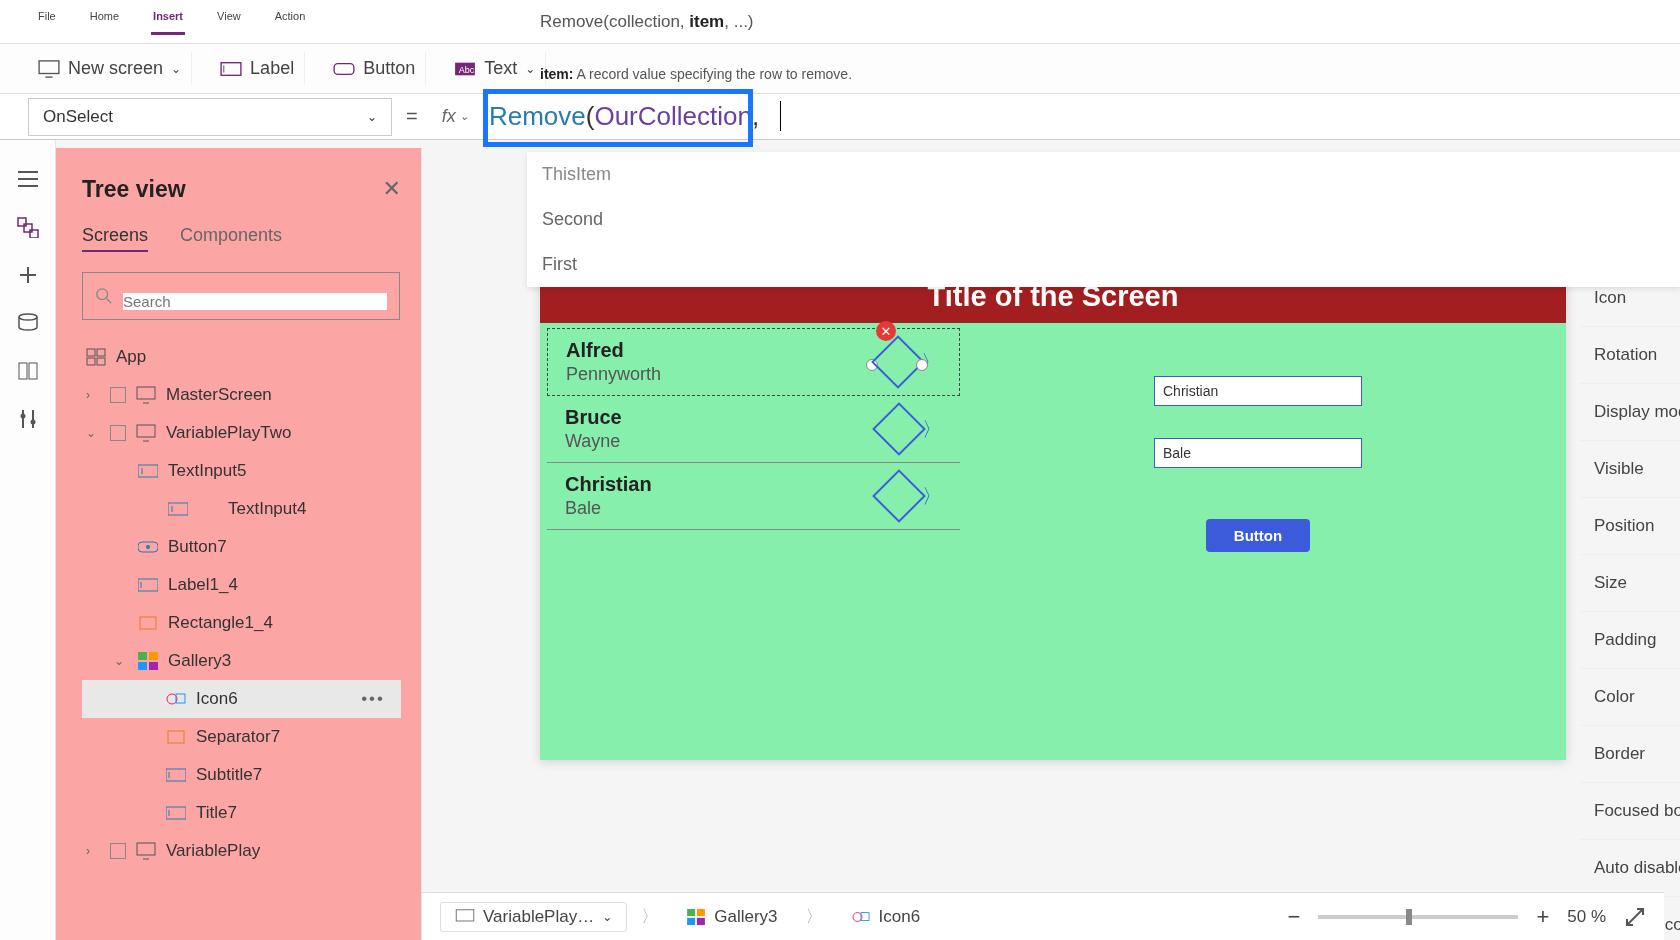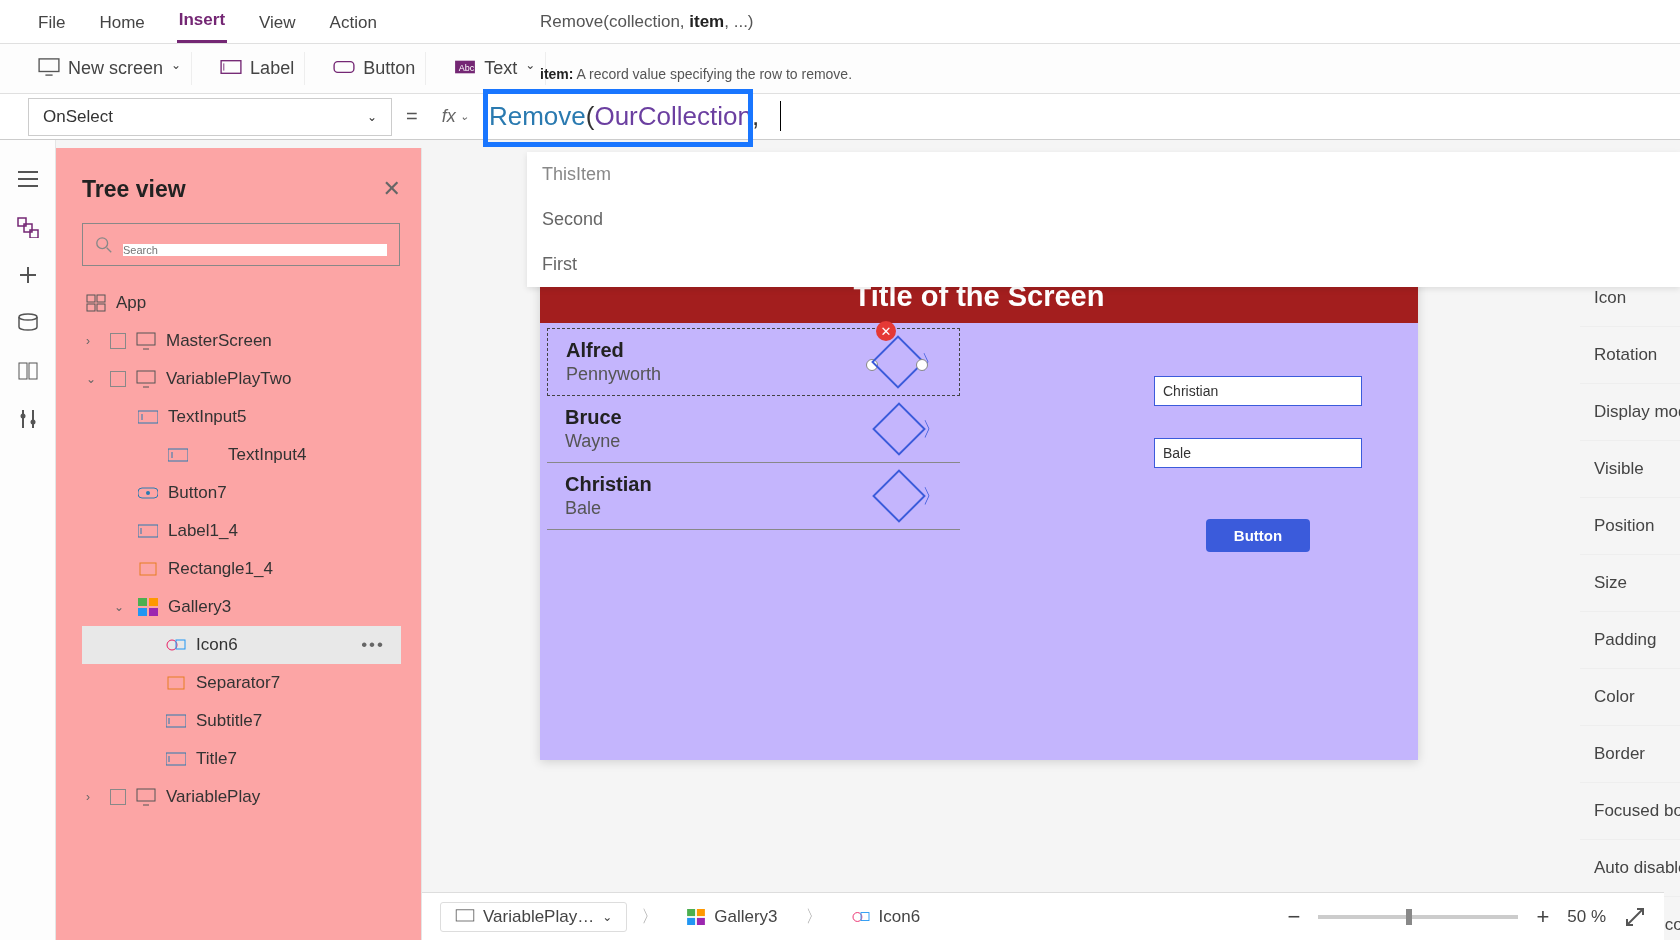--- a/index.html
+++ b/index.html
@@ -1,28 +1,28 @@
 <!DOCTYPE html>
 <html><head>
 <meta charset="utf-8">
 <style>
 * { box-sizing: border-box; margin: 0; padding: 0; font-family: "Segoe UI", sans-serif; }
 body { width: 1680px; height: 940px; background: #f5f5f5; overflow: hidden; position: relative; }
 
-.menubar { display: flex; height: 44px; align-items: flex-end; background: #fff; border-bottom: 1px solid #e0e0e0; padding-left: 36px; gap: 30px; font-size: 17px; color: #444; }
+.menubar { display: flex; height: 44px; align-items: flex-start; background: #fff; border-bottom: 1px solid #e0e0e0; padding-left: 36px; gap: 30px; font-size: 11px; color: #444; }
 .menubar .mitem { cursor: pointer; padding: 10px 2px; }
 .menubar .mitem.active { color: #742774; border-bottom: 3px solid #742774; font-weight: 600; }
 
 .signature { position: absolute; left: 540px; top: 12px; font-size: 17px; color: #555; }
 .signature .bold { font-weight: 700; color: #222; }
 .hint { position: absolute; left: 540px; top: 66px; font-size: 14px; color: #555; }
 .hint .bold { font-weight: 700; color: #222; }
 
 .ribbon { display: flex; height: 50px; align-items: center; background: #fdfdfd; border-bottom: 1px solid #e0e0e0; padding-left: 28px; gap: 18px; font-size: 18px; color: #444; }
-.ribbon .ritem { display: flex; align-items: flex-start; gap: 8px; padding: 6px 10px; border-right: 1px solid #eee; cursor: pointer; }
+.ribbon .ritem { display: flex; align-items: center; gap: 8px; padding: 6px 10px; border-right: 1px solid #eee; cursor: pointer; }
 .ribbon .ricon { width: 22px; height: 18px; display: inline-block; }
 
 .formulabar { display: flex; height: 46px; align-items: center; background: #fff; border-bottom: 1px solid #ccc; }
 .propselect { width: 364px; margin-left: 28px; padding: 8px 14px; border: 1px solid #ccc; font-size: 17px; color: #333; background: #fff; display: flex; justify-content: space-between; align-items: center; }
 .eq { padding: 0 14px; font-size: 20px; color: #555; }
 .fx { padding: 0 10px; font-size: 18px; color: #666; font-style: italic; display:flex; align-items:center; gap:4px;}
 .formulabox { position: relative; margin-left: 10px; }
 .formula-highlight { position: absolute; left: -6px; top: -12px; width: 270px; height: 58px; border: 5px solid #1976ff; }
 .formula { font-family: Consolas, monospace; font-size: 26px; padding-top:2px; }
 .formula .fnname { color: #2a7ab0; }
@@ -35,30 +35,30 @@
 .leftrail { position: absolute; left: 0; top: 140px; width: 56px; background: #fdfdfd; border-right: 1px solid #e5e5e5; height: 800px; display: flex; flex-direction: column; align-items: center; gap: 26px; padding-top: 28px; }
 .leftrail .ritem { width: 24px; height: 22px; cursor: pointer; color: #555; }
 .leftrail .ritem.active { color: #742774; }
 
 .treeview { position: absolute; left: 56px; top: 148px; width: 366px; height: 792px; background: #fca5a5; border-right: 1px solid #e5e5e5; padding: 28px 20px 0 26px; }
 .treeview h2 { font-size: 23px; font-weight: 600; color: #222; }
 .tvclose { position: absolute; right: 20px; top: 28px; font-size: 22px; color: #666; cursor: pointer; }
 .tvtabs { display: flex; gap: 32px; margin-top: 22px; font-size: 18px; color: #666; }
 .tvtabs .tvtab.active { color: #333; border-bottom: 2px solid #742774; padding-bottom: 4px; }
 .tvsearch { margin-top: 20px; display: flex; align-items: center; gap: 10px; border: 1px solid #888; padding: 9px 12px; width: 318px; }
-.tvsearch input { border: none; outline: none; font-size: 11px; flex: 1; margin-top: 11px; }
+.tvsearch input { border: none; outline: none; font-size: 15px; flex: 1; margin-top: 11px; }
 .tvlist { margin-top: 18px; font-size: 17px; color: #333; }
 .tvrow { display: flex; align-items: center; gap: 10px; padding: 9px 4px; cursor: pointer; }
 .tvrow.selected { background: #e8e8e8; }
 .tvrow .chev { width: 14px; color: #666; font-size: 12px; }
 .tvrow .cb { width: 16px; height: 16px; border: 1px solid #888; }
 .tvrow .more { margin-left: auto; color: #666; letter-spacing: 2px; padding-right: 12px; }
 .ticon { width: 20px; height: 18px; display: inline-block; }
 
-.canvas { position: absolute; left: 540px; top: 270px; width: 878px; height: 490px; background: #c4b5fd; box-shadow: 0 2px 10px rgba(0,0,0,0.15); }
+.canvas { position: absolute; left: 540px; top: 270px; width: 1026px; height: 490px; background: #86efac; box-shadow: 0 2px 10px rgba(0,0,0,0.15); }
 .titlebar { background: #a31e1e; color: #fff; font-size: 29px; font-weight: 700; text-align: center; padding: 10px 0; }
 .gallery { position: absolute; left: 7px; top: 58px; width: 413px; }
 .grow { border-bottom: 1px solid #888; padding: 10px 18px; display: flex; align-items: center; }
 .grow.selected { border: 1px dashed #444; position: relative; }
 .gtext .gname { font-size: 20px; font-weight: 700; color: #222; }
 .gtext .gsub { font-size: 18px; color: #555; margin-top: 2px; }
 .gicons { margin-left: auto; display: flex; align-items: center; gap: 4px; }
 .deletebadge { position: absolute; left: 328px; top: -8px; width: 20px; height: 20px; background: #e53935; border-radius: 50%; display:flex; align-items:center; justify-content:center; color:#fff; font-size:13px;}
 .selhandles::before, .selhandles::after { content:''; position:absolute; width:10px; height:10px; border:1px solid #888; background:#fff; border-radius:50%; top:30px;}
 .selhandles::before { left:318px; }
@@ -196,20 +196,24 @@
         <line x1="17" y1="2" x2="17" y2="20" stroke="#555" stroke-width="2"></line>
         <circle cx="7" cy="8" r="2.5" fill="#555"></circle>
         <circle cx="17" cy="14" r="2.5" fill="#555"></circle>
       </svg>
     </div>
 </div>
 
 <div class="treeview">
   <h2>Tree view</h2>
   <span class="tvclose">✕</span>
+  <div class="tvtabs">
+    <span class="tvtab active">Screens</span>
+    <span class="tvtab">Components</span>
+  </div>
   <div class="tvsearch">
     <svg width="18" height="18" viewBox="0 0 20 20">
         <circle cx="8" cy="8" r="6" fill="none" stroke="#888" stroke-width="1.5"></circle>
         <line x1="13" y1="13" x2="18" y2="18" stroke="#888" stroke-width="1.5"></line>
       </svg>
     <input placeholder="Search" style="">
   </div>
   <div class="tvlist" id="tvlist">
     <div class="tvrow">
       <svg class="ticon" viewBox="0 0 20 18">

